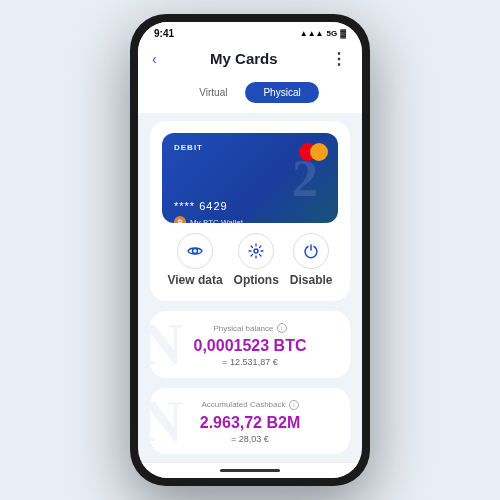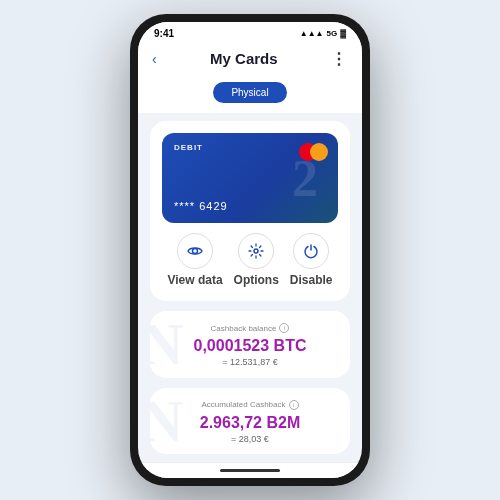--- a/index.html
+++ b/index.html
@@ -327,34 +327,39 @@
       </div>
     </div>
 
     <div class="header">
       <span class="header-back">‹</span>
       <span class="header-title">My Cards</span>
       <span class="header-menu">⋮</span>
     </div>
 
     <div class="tab-switcher">
+      <button class="tab-btn inactive">Virtual</button>
       <button class="tab-btn active">Physical</button>
     </div>
 
     <div class="main-content">
 
       <div class="card-section">
         <div class="debit-card">
           <div class="card-label">DEBIT</div>
           <div class="mastercard-logo">
             <div class="mc-circle mc-red"></div>
             <div class="mc-circle mc-orange"></div>
           </div>
           <div class="card-watermark">2</div>
           <div class="card-number">**** 6429</div>
+          <div class="card-wallet">
+            <div class="btc-icon">₿</div>
+            <span>My BTC Wallet</span>
+          </div>
         </div>
 
         <div class="card-actions">
           <div class="card-action">
             <div class="action-icon">
               <svg width="16" height="16" viewBox="0 0 16 16" fill="none">
                 <circle cx="8" cy="8" r="2.5" stroke="#1e4db7" stroke-width="1.5"></circle>
                 <path d="M1 8C3 4 13 4 15 8C13 12 3 12 1 8Z" stroke="#1e4db7" stroke-width="1.5" fill="none"></path>
               </svg>
             </div>
@@ -377,21 +382,21 @@
               </svg>
             </div>
             <span class="action-label">Disable</span>
           </div>
         </div>
       </div>
 
       <div class="balance-section">
         <div class="balance-watermark">N</div>
         <div class="balance-label">
-          <span>Cashback balance</span>
+          <span>Physical balance</span>
           <span class="info-circle">i</span>
         </div>
         <div class="balance-amount">0,0001523 BTC</div>
         <div class="balance-eur">= 12.531,87 €</div>
       </div>
 
       <div class="balance-section">
         <div class="balance-watermark">N</div>
         <div class="balance-label">
           <span>Accumulated Cashback</span>

